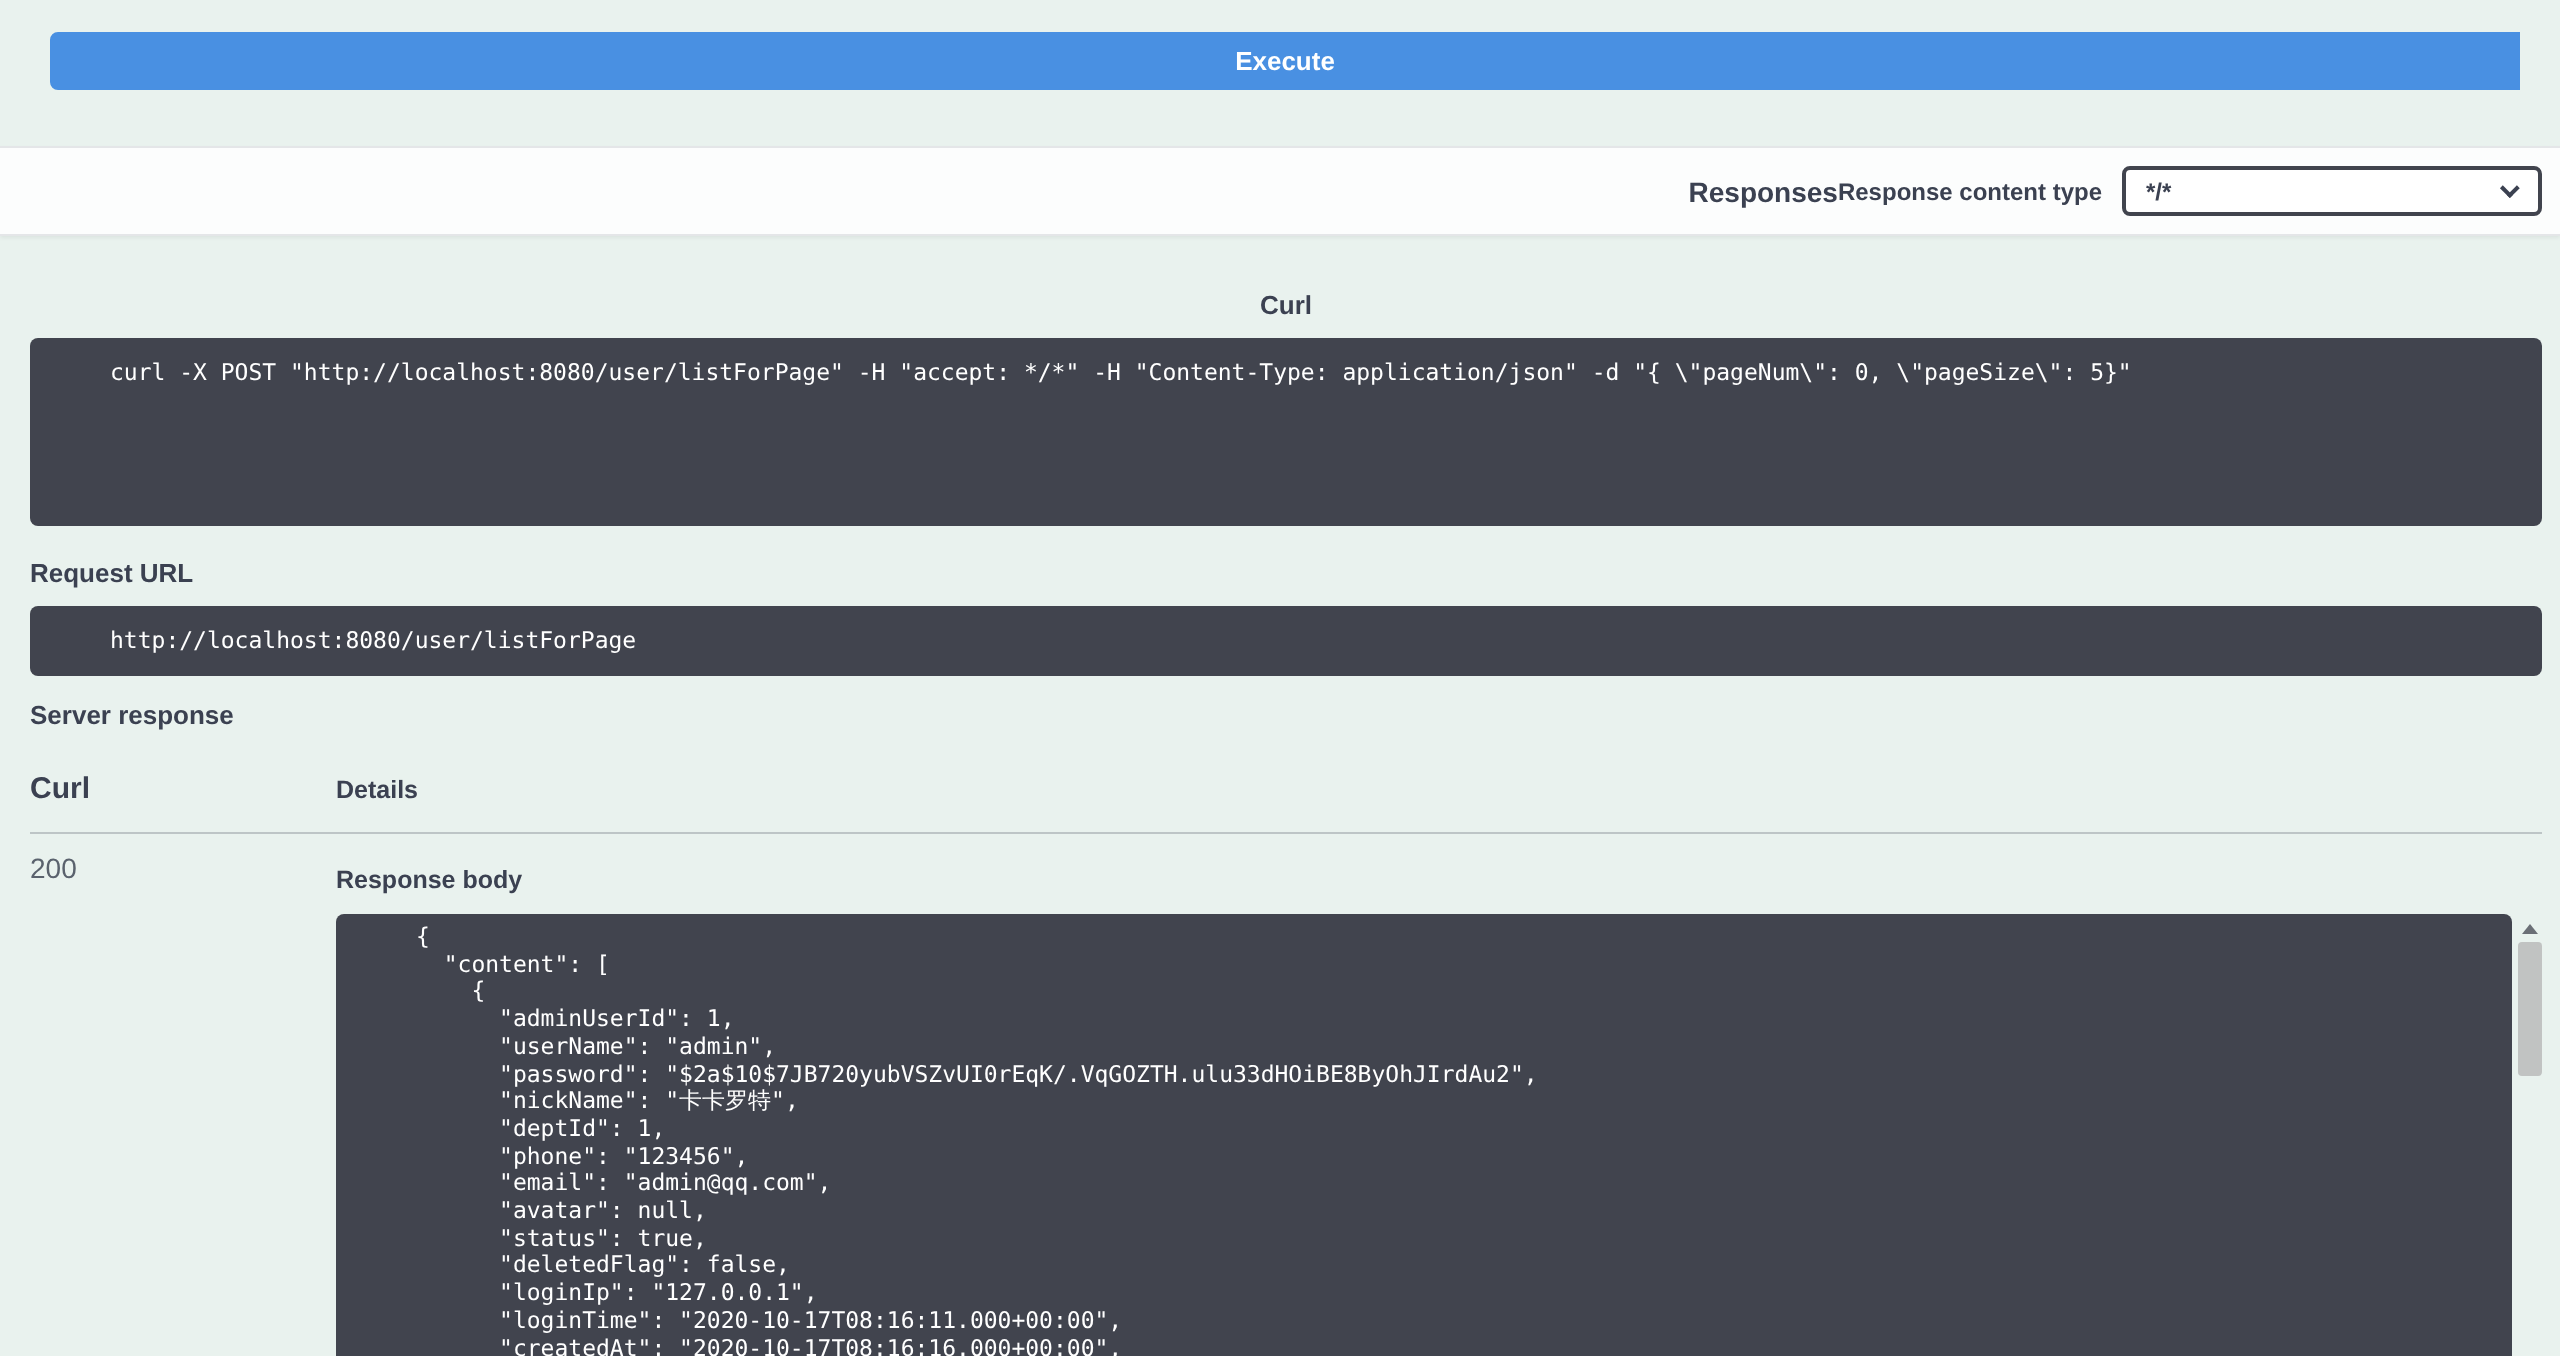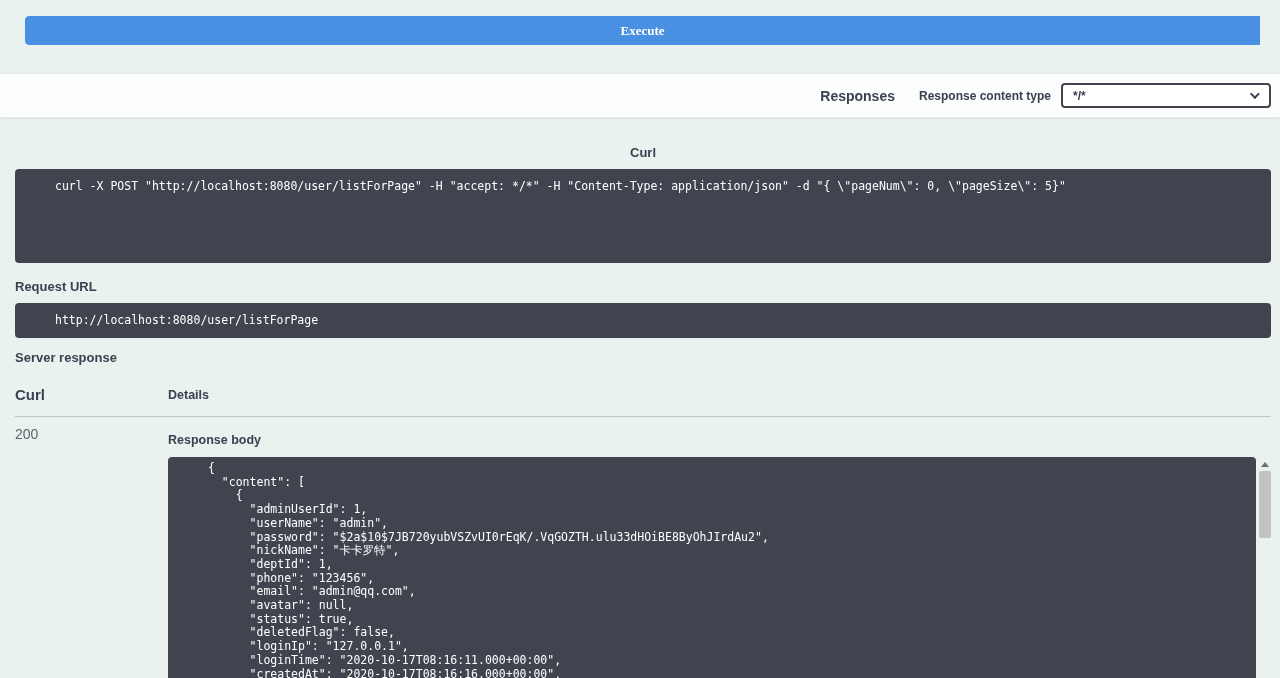--- a/index.html
+++ b/index.html
@@ -9,21 +9,21 @@
     font-family: "Liberation Sans", sans-serif;
     color: #3b4151;
   }
   .execute-wrapper {
     display: flex;
     padding: 16px 20px 0 25px;
   }
   .btn {
     flex: 1;
     height: 29px;
-    font-family: Liberation Serif, serif;
+    font-family: Liberation Sans, sans-serif;
     font-size: 13px;
     font-weight: bold;
     cursor: pointer;
   }
   .btn-execute {
     background: #4990e2;
     color: #ffffff;
     border: 1px solid #4990e2;
     border-radius: 4px 0 0 4px;
   }
@@ -40,21 +40,21 @@
     background: rgba(255,255,255,0.85);
     border-top: 1px solid rgba(59,65,81,0.12);
     border-bottom: 1px solid rgba(59,65,81,0.12);
     box-shadow: 0 1px 2px rgba(0,0,0,0.06);
     display: flex;
     align-items: center;
     justify-content: flex-end;
     padding: 0 9px 0 15px;
   }
   .responses-title { font-size: 14px; font-weight: bold; }
-  .content-type-wrap { display: flex; align-items: center; margin-left: 24px; }
+  .content-type-wrap { display: flex; align-items: center; }
   .content-type-wrap label { font-size: 12px; font-weight: bold; margin-right: 10px; }
   .select-box {
     width: 210px;
     height: 25px;
     background: #ffffff;
     border: 2px solid #41444e;
     border-radius: 4px;
     display: flex;
     align-items: center;
     justify-content: space-between;

